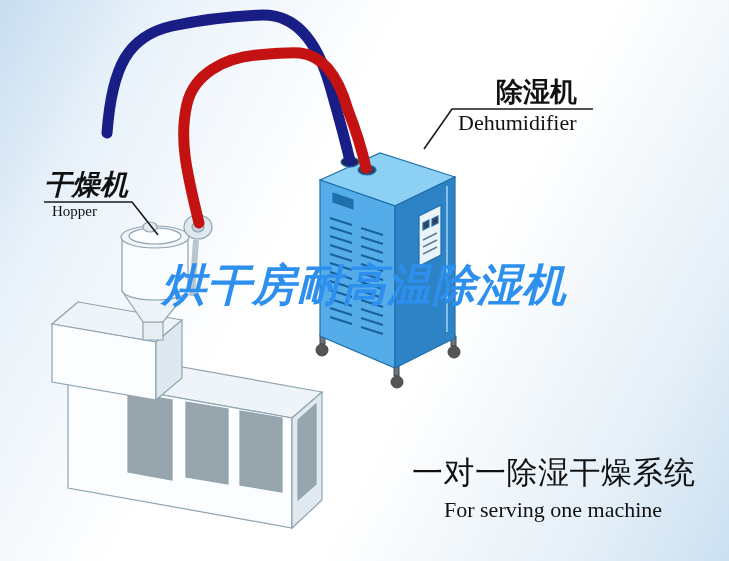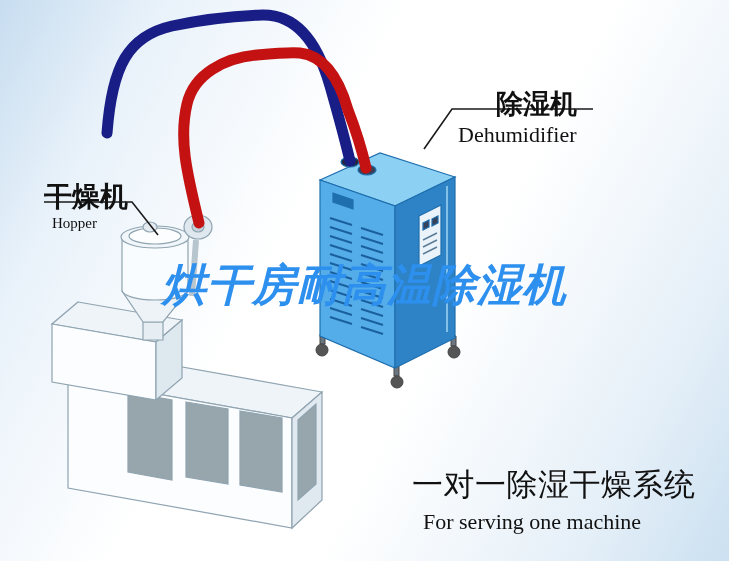--- a/index.html
+++ b/index.html
@@ -2,29 +2,29 @@
 <html><head>
 <meta charset="utf-8">
 <style>
   html,body{margin:0;padding:0;background:#fff;}
   .stage{
     position:relative;width:729px;height:561px;overflow:hidden;
     background:linear-gradient(118deg,#c7ddf0 0%,#e9f2fa 16%,#ffffff 40%,#ffffff 60%,#e6f0f8 84%,#cbe0f1 100%);
     font-family:"Liberation Sans",sans-serif;
   }
   svg.scene{position:absolute;left:0;top:0;}
-  .lbl{position:absolute;color:#111;white-space:nowrap;margin-top:12px;}
+  .lbl{position:absolute;color:#111;white-space:nowrap;}
   .lbl-cn{font-weight:bold;font-family:"Liberation Sans",sans-serif;}
   .lbl-en{font-family:"Liberation Serif",serif;}
-  .dryer-cn{left:44px;top:166px;font-size:28px;}
+  .dryer-cn{left:44px;top:166px;font-size:28px;font-style:italic;}
   .dryer-en{left:52px;top:203px;font-size:15px;}
   .dehum-cn{left:496px;top:74px;font-size:27px;}
   .dehum-en{left:458px;top:110px;font-size:22px;}
   .cap-cn{left:412px;top:452px;font-size:31px;letter-spacing:0.5px;}
-  .cap-en{left:423px;top:497px;font-size:22px;text-align:center;}
+  .cap-en{left:444px;top:497px;font-size:22px;text-align:center;}
   .watermark{
     font-family:"DejaVu Sans",sans-serif;
     font-weight:bold;font-style:italic;
     font-size:44px;letter-spacing:1px;
   }
 </style>
 </head>
 <body>
 
 <div class="stage">

